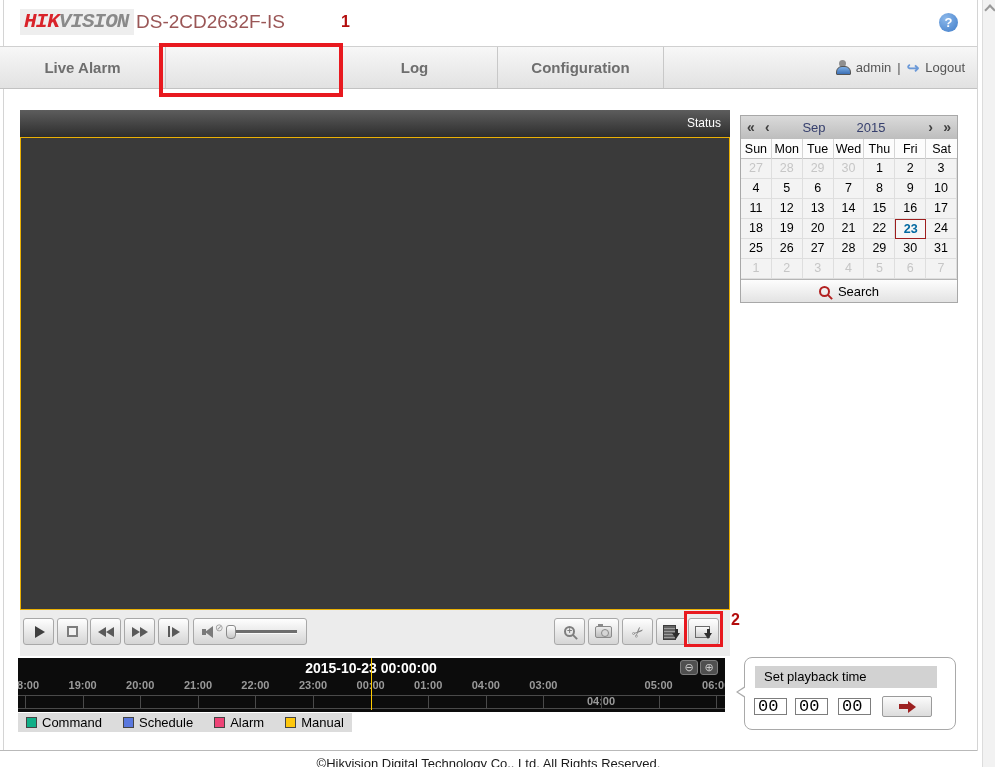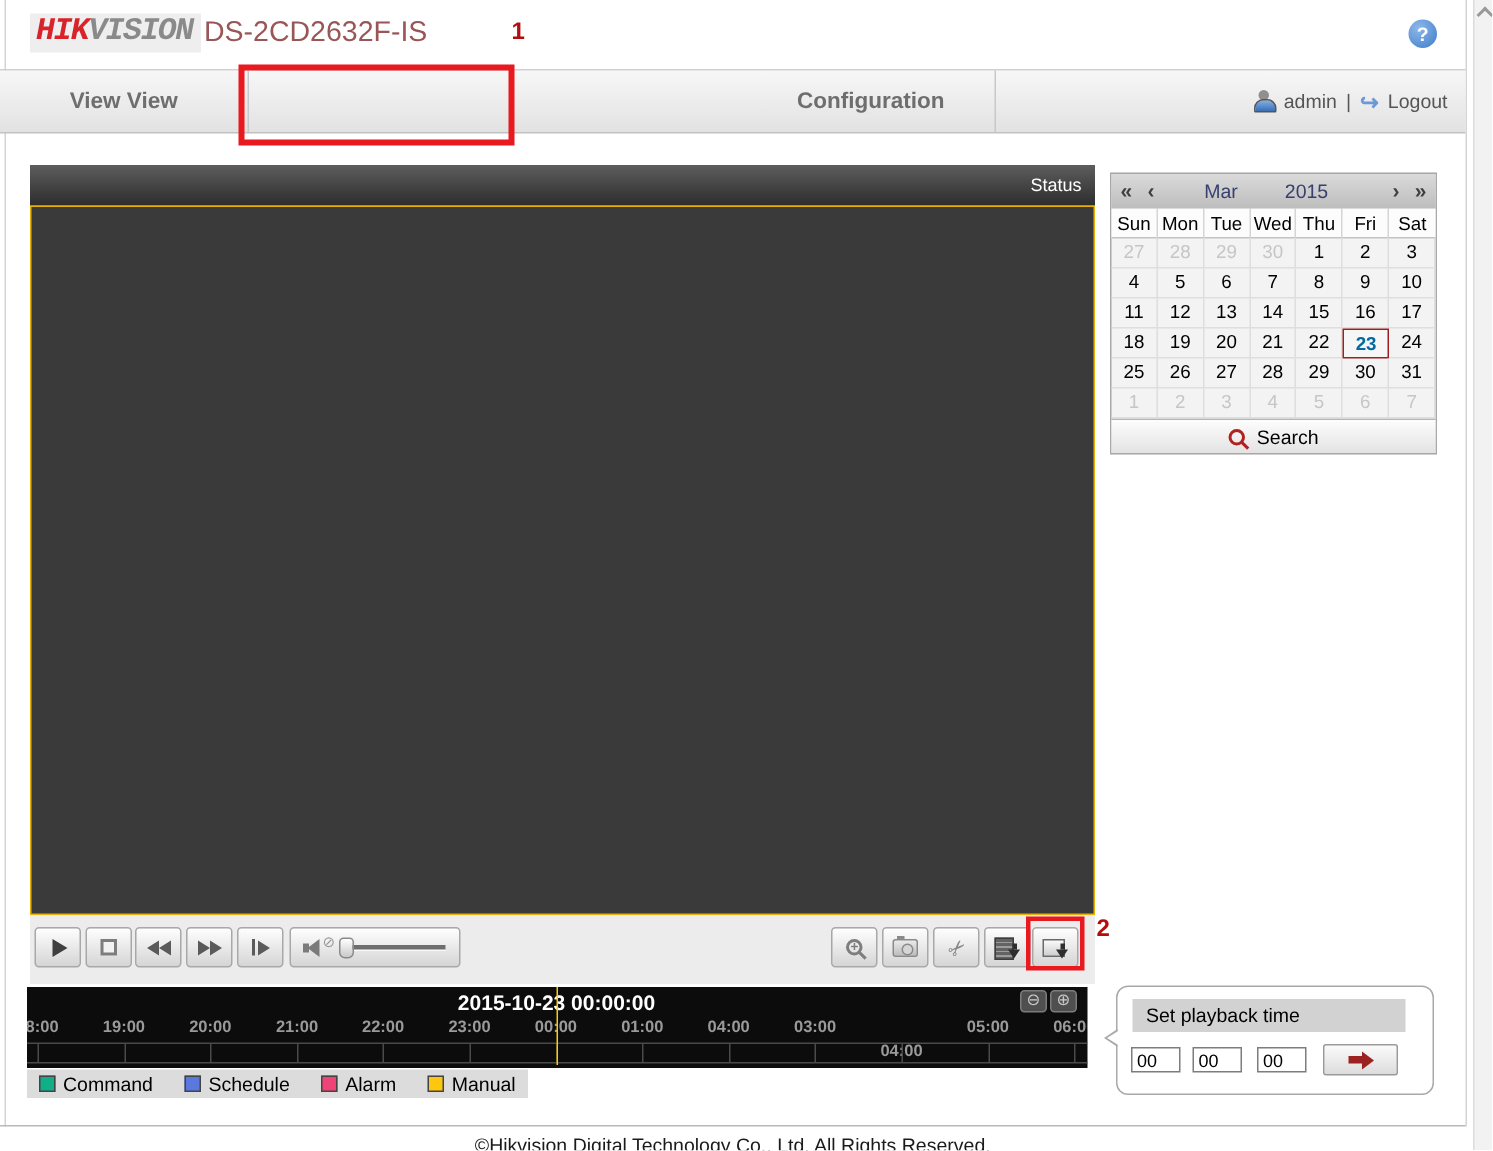--- a/index.html
+++ b/index.html
@@ -97,22 +97,22 @@
   .legend { position:absolute; left:18px; top:713px; height:19px; background:#dcdcdc; display:flex; align-items:center;
             padding:0 8px; gap:21px; }
   .legend-item { display:flex; align-items:center; gap:5px; font-size:13px; color:#000; white-space:nowrap; }
   .legend-sq { width:11px; height:11px; border:1px solid #444; }
 
   
   .spt { position:absolute; left:744px; top:657px; width:212px; height:73px; background:#fff; border:1px solid #a9a9a9; border-radius:8px; }
   .spt::before { content:""; position:absolute; left:-9px; top:28px; border-top:6px solid transparent; border-bottom:6px solid transparent; border-right:9px solid #a9a9a9; }
   .spt::after  { content:""; position:absolute; left:-7px; top:29px; border-top:5px solid transparent; border-bottom:5px solid transparent; border-right:8px solid #fff; }
   .spt-header { position:absolute; left:10px; top:8px; width:182px; height:22px; background:#d2d2d2; font-size:13px; line-height:22px; padding-left:9px; color:#000; }
-  .spt-input { position:absolute; top:40px; width:33px; height:17px; border:1px solid #7d7d7d; font-size:12px; padding-left:3px;
-               font-family:Liberation Sans, sans-serif; background:#fff; }
+  .spt-input { position:absolute; top:40px; width:33px; height:17px; border:1px solid #7d7d7d; font-size:17px; padding-left:3px;
+               font-family:Liberation Mono, monospace; background:#fff; }
   #spt-h{left:9px} #spt-m{left:50px} #spt-s{left:93px}
   .spt-go { position:absolute; left:137px; top:38px; width:50px; height:21px; background:linear-gradient(#fbfbfb,#dcdcdc);
             border:1px solid #9a9a9a; border-radius:2px; display:flex; align-items:center; justify-content:center; cursor:pointer; }
   .arrow-stem { width:9px; height:5px; background:#9c2121; }
   .arrow-head { width:0; height:0; border-top:6px solid transparent; border-bottom:6px solid transparent; border-left:8px solid #9c2121; }
 
   
   .calendar { position:absolute; left:740px; top:115px; width:218px; border:1px solid #a8a8a8; background:#f3f3f3; }
   .cal-header { position:relative; height:23px; background:linear-gradient(#dadada,#bdbdbd); font-size:13px; }
   .cal-nav { position:absolute; top:3px; font-weight:bold; color:#3f3f3f; font-size:14px; cursor:pointer; line-height:16px; }
@@ -146,21 +146,22 @@
 <div id="page">
   <div class="pb-left"></div>
   <div class="pb-right"></div>
 
   <div class="logo"><span class="hik">HIK</span><span class="vision">VISION</span></div>
   <div class="device-title">DS-2CD2632F-IS</div>
   <div class="ann-num" id="ann1">1</div>
   <div class="help">?</div>
 
   <div class="navbar">
-    <div class="tab t0">View View</div>
+    <div class="tab t0">Live Alarm</div>
+    <div class="tab t2">Log</div>
     <div class="tab t3">Configuration</div>
     <div class="user-area">
       <span class="person"></span>
       <span>admin</span>
       <span>|</span>
       <span class="logout-glyph">↪</span>
       <span style="cursor:pointer;">Logout</span>
     </div>
   </div>
   <div class="ann-box" id="annbox1"></div>
@@ -286,21 +287,21 @@
     <div class="spt-go">
       <span class="arrow-stem"></span>
         <span class="arrow-head"></span>
     </div>
   </div>
 
   <div class="calendar">
     <div class="cal-header">
       <span class="cal-nav" id="cnav-py">«</span>
       <span class="cal-nav" id="cnav-pm">‹</span>
-      <span class="cal-month">Mar</span>
+      <span class="cal-month">Sep</span>
       <span class="cal-year">2015</span>
       <span class="cal-nav" id="cnav-nm">›</span>
       <span class="cal-nav" id="cnav-ny">»</span>
     </div>
     <div class="cal-weekdays">
       <span class="cal-wd">Sun</span>
       <span class="cal-wd">Mon</span>
       <span class="cal-wd">Tue</span>
       <span class="cal-wd">Wed</span>
       <span class="cal-wd">Thu</span>

